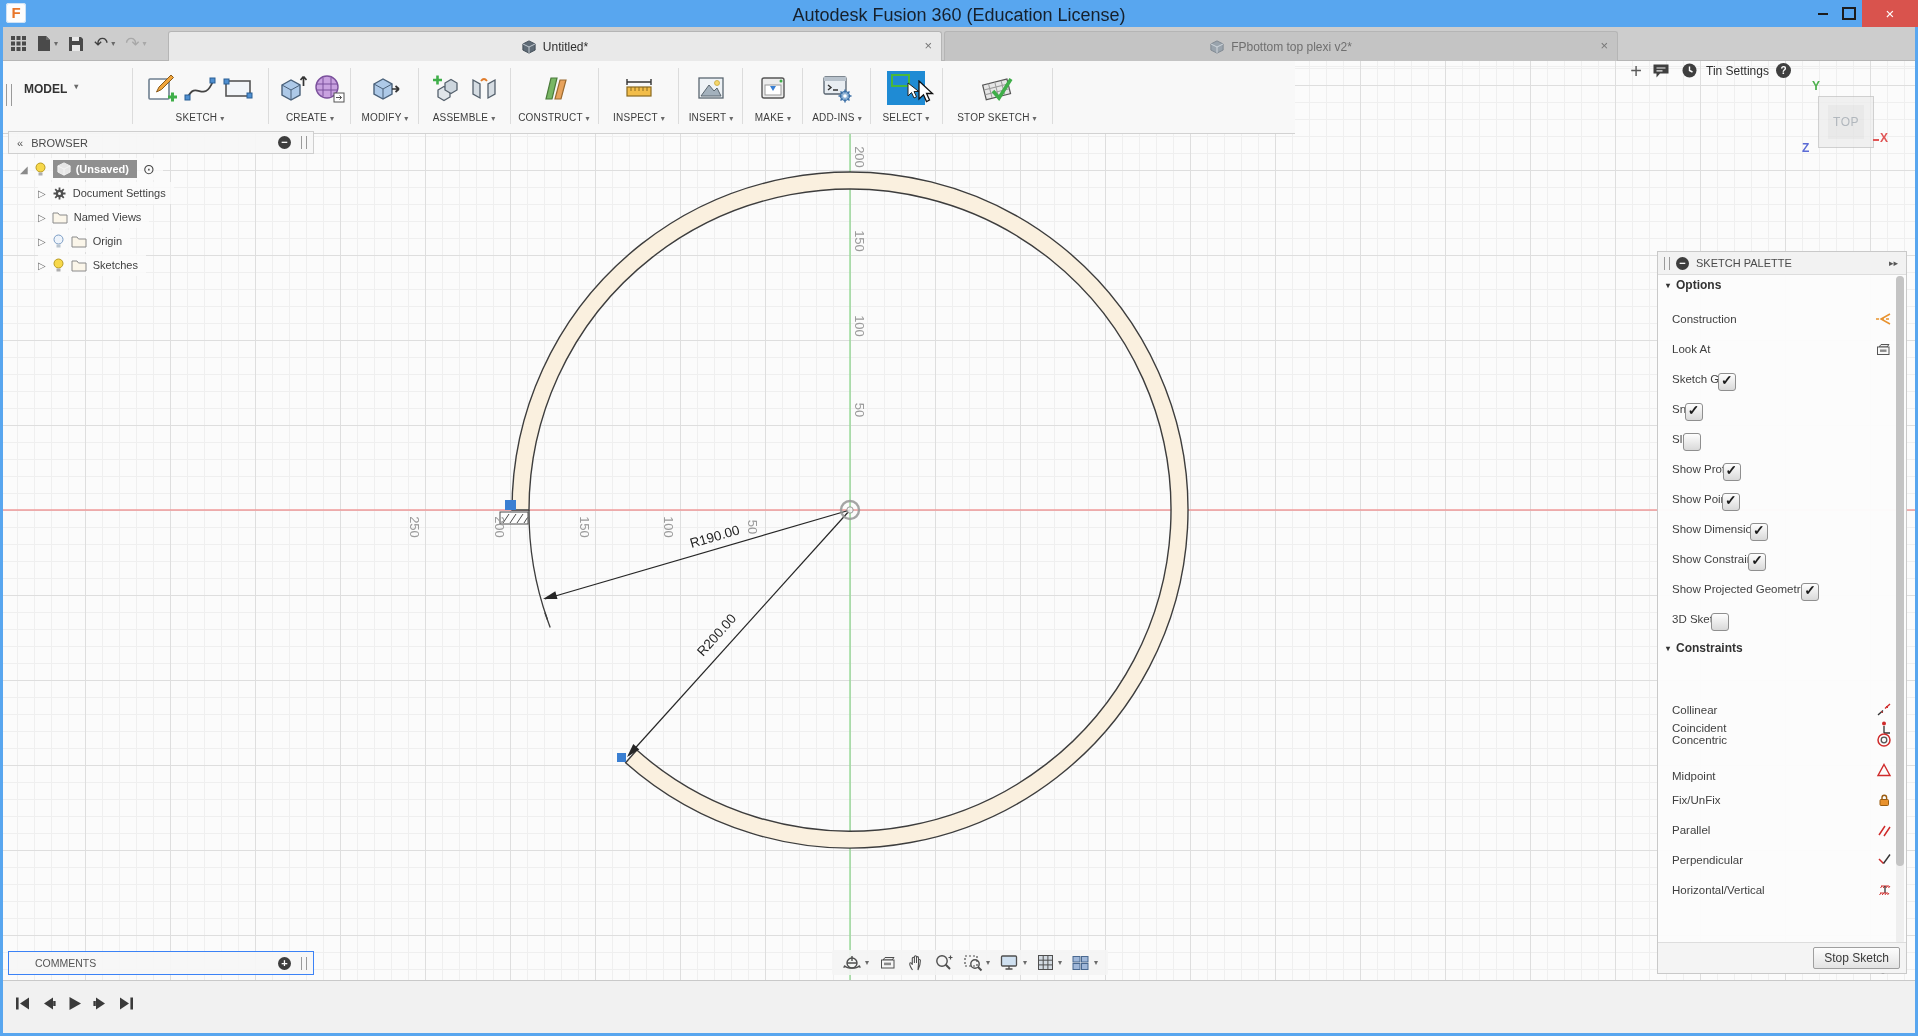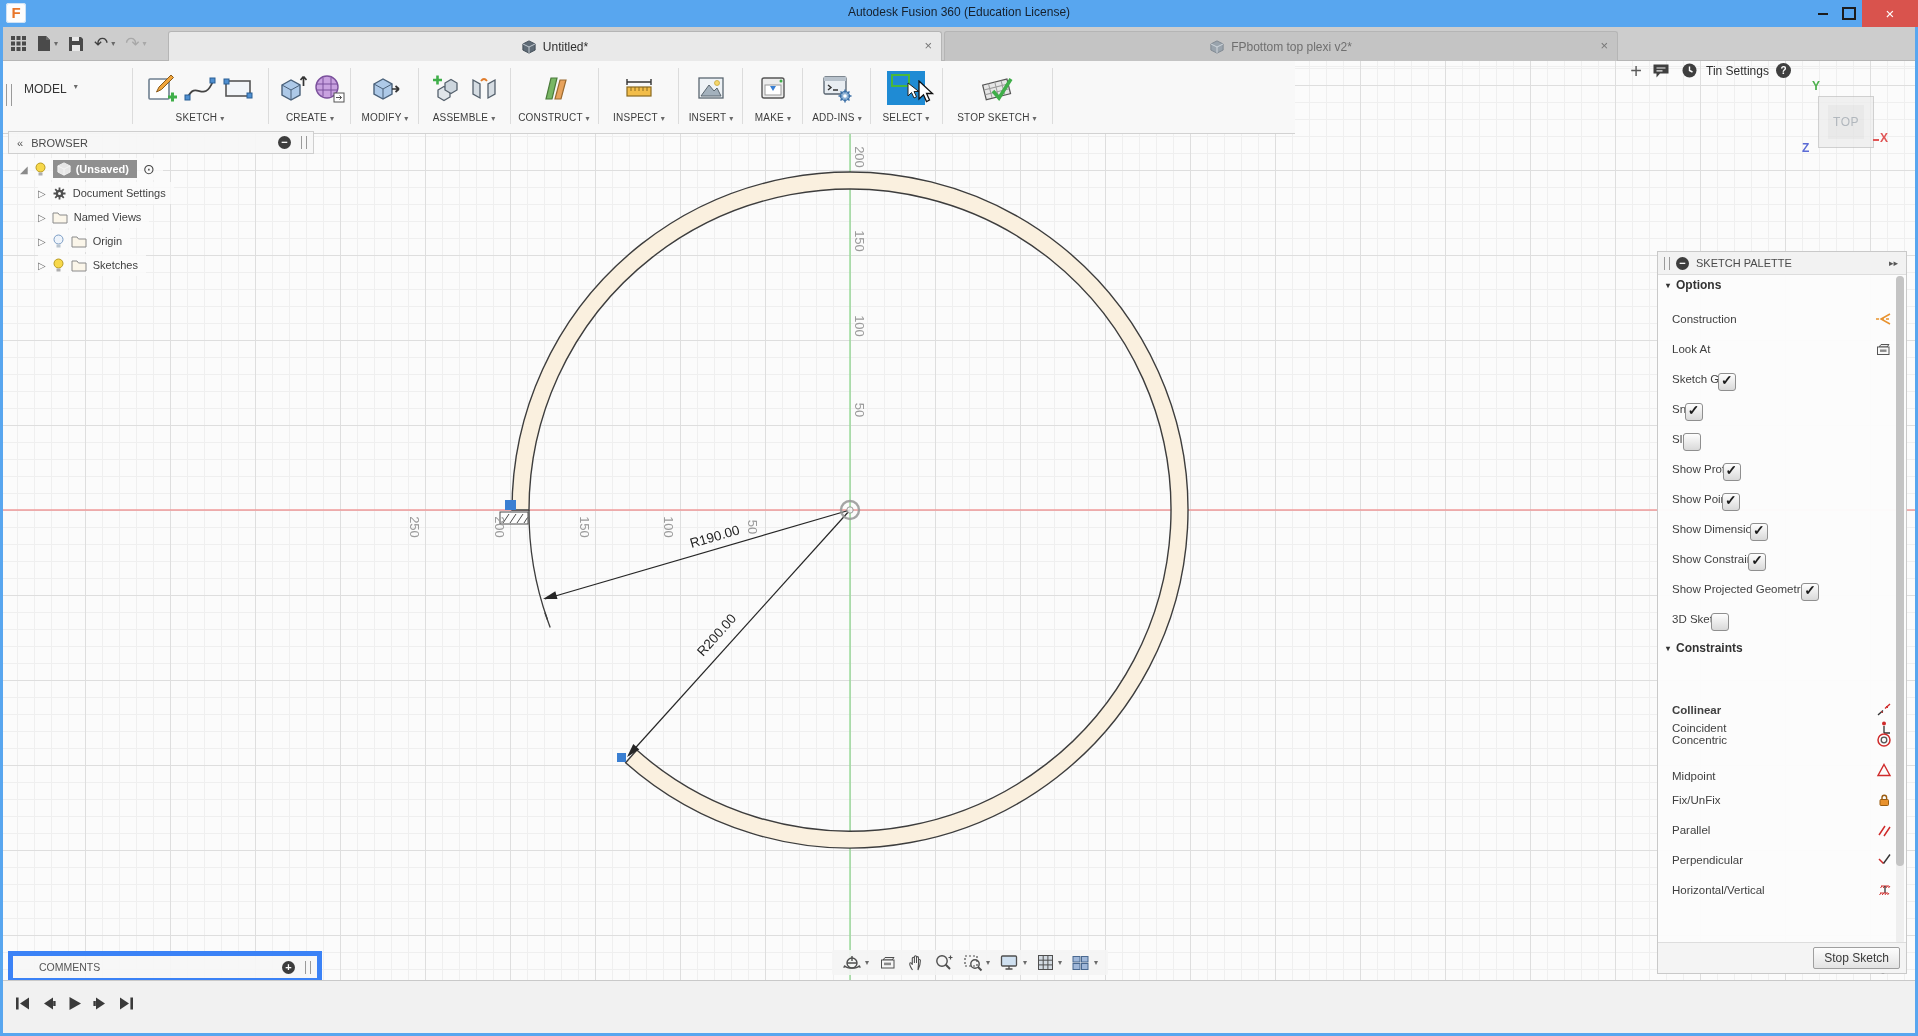--- a/index.html
+++ b/index.html
@@ -2,40 +2,40 @@
 <html><head>
 <meta charset="utf-8">
 <style>
   html,body{margin:0;padding:0;width:1918px;height:1036px;overflow:hidden;
     font-family:"Liberation Sans", sans-serif;-webkit-font-smoothing:antialiased;}
   .abs{position:absolute;}
   .app{position:relative;width:1918px;height:1036px;background:#fbfbfb;}
   svg{display:block;}
   
   .titlebar{left:0;top:0;width:1918px;height:27px;background:#58a6ef;display:flex;align-items:center;}
-  .title-text{position:absolute;left:0;right:0;top:5px;text-align:center;font-size:12px;color:#16202c;}
+  .title-text{position:absolute;left:0;right:0;top:5px;text-align:center;font-size:18px;color:#16202c;}
   .fusion-logo{position:absolute;left:6px;top:3px;width:20px;height:20px;background:#fdfdfd;border-radius:3px;
     color:#e8762a;font-weight:bold;font-size:15px;text-align:center;line-height:20px;box-shadow:0 0 0 1px #cfe2f5 inset;}
   .winbtn{position:absolute;top:0;height:27px;display:flex;align-items:center;justify-content:center;}
   
   .tabbar{left:0;top:27px;width:1918px;height:33px;background:#cdcdcd;border-bottom:1px solid #b6b6b6;}
   .qtb{position:absolute;top:0;height:33px;display:flex;align-items:center;gap:10px;padding-left:10px;color:#4a4a4a;}
   .caret{font-size:8px;color:#6a6a6a;}
   .doc-tab{position:absolute;top:4px;height:29px;display:flex;align-items:center;justify-content:center;gap:7px;
     font-size:12px;border:1px solid #b5b5b5;border-bottom:none;border-radius:3px 3px 0 0;}
   .tab-active{background:#e9e9e9;color:#2e2e2e;}
   .tab-inactive{background:#c4c4c4;color:#6f6f6f;}
   .tab-close{position:absolute;right:9px;top:6px;font-size:13px;color:#777;line-height:15px;}
   
   .ribbon{left:0;top:60px;width:1295px;height:73px;background:#f8f8f8;border-bottom:1px solid #d2d2d2;}
   .rgroup{position:absolute;top:0;height:72px;text-align:center;}
   .ricons{height:48px;display:flex;align-items:center;justify-content:center;gap:6px;padding-top:4px;}
   .rlabel{font-size:10px;color:#3c3c3c;letter-spacing:.2px;}
   .rsep{position:absolute;top:8px;width:1px;height:56px;background:#dcdcdc;}
-  .model-btn{position:absolute;left:24px;top:22px;font-size:12px;font-weight:normal;color:#333;display:flex;gap:7px;align-items:flex-start;}
+  .model-btn{position:absolute;left:24px;top:22px;font-size:12px;font-weight:bold;color:#333;display:flex;gap:7px;align-items:flex-start;}
   .grip{width:4px;border-left:1px solid #9a9a9a;border-right:1px solid #9a9a9a;height:22px;}
   
   .canvas{left:0;top:60px;width:1918px;height:920px;background-color:#fbfbfb;
     background-image:
       repeating-linear-gradient(to right,#dedede 0 1px,transparent 1px 85px),
       repeating-linear-gradient(to bottom,#dedede 0 1px,transparent 1px 85px),
       repeating-linear-gradient(to right,#efefef 0 1px,transparent 1px 17px),
       repeating-linear-gradient(to bottom,#efefef 0 1px,transparent 1px 17px);
     background-position:0 0,0 25px,0 0,0 8px;}
   
@@ -55,21 +55,21 @@
   .prow{position:absolute;left:0;width:234px;height:24px;display:flex;align-items:center;padding-left:14px;}
   .pctl{position:absolute;right:14px;top:50%;transform:translateY(-50%);}
   .ck{width:16px;height:16px;border:1px solid #8f8f8f;border-radius:3px;background:linear-gradient(#fefefe,#d9d9d9);position:relative;}
   .ck.on::after{content:"\2713";position:absolute;left:2px;top:-2px;font-size:14px;font-weight:bold;color:#1c1c1c;}
   .scrollbar{position:absolute;right:2px;top:24px;width:8px;height:668px;background:#efefef;border-radius:4px;}
   .thumb{position:absolute;left:0;top:0;width:8px;height:590px;background:#c4c4c4;border-radius:4px;}
   .pal-foot{position:absolute;left:0;right:0;bottom:0;height:30px;border-top:1px solid #ddd;background:#f4f4f4;}
   .stopbtn{position:absolute;right:6px;top:4px;padding:3px 10px;font-size:12px;color:#3a3a3a;
     background:linear-gradient(#fdfdfd,#e3e3e3);border:1px solid #9f9f9f;border-radius:2px;}
   
-  .comments{left:8px;top:951px;width:304px;height:22px;background:rgba(246,246,246,.92);border:5px solid #3b82f6;
+  .comments{left:8px;top:951px;width:304px;height:22px;background:rgba(246,246,246,.92);border:1px solid #3b82f6;
     display:flex;align-items:center;font-size:10.5px;color:#555;}
   .navbar{left:832px;top:950px;height:25px;background:rgba(244,244,244,.9);border-radius:2px;
     display:flex;align-items:center;gap:9px;padding:0 10px;}
   .timeline{left:0;top:980px;width:1918px;height:52px;background:#f1f1f1;border-top:1px solid #c9c9c9;}
   .pb{display:flex;align-items:center;gap:9px;position:absolute;left:14px;top:14px;}
   
   .vcube{left:1818px;top:96px;width:54px;height:50px;background:#ededed;border:1px solid #c2c2c2;opacity:.75;
     display:flex;align-items:center;justify-content:center;}
   .vcube-inner{width:36px;height:34px;background:#e4e4e4;display:flex;align-items:center;justify-content:center;
     font-size:12px;color:#9aa2aa;letter-spacing:.5px;}
@@ -563,21 +563,21 @@
 
     <div class="prow" style="top:416px;margin-top:48px;">
       <span>Coincident</span>
       <span class="pctl">
           <svg width="16" height="16" viewBox="0 0 16 16">
             <circle cx="8" cy="3.5" r="2" fill="#cf2b2b"></circle>
             <path d="M8 6 v7 M8 13 h6" stroke="#333" stroke-width="1.3" fill="none"></path>
           </svg>
         </span>
     </div>
-    <div class="prow" style="top:446px;font-weight:bold;">
+    <div class="prow" style="top:446px;">
       <span>Collinear</span>
       <span class="pctl">
           <svg width="16" height="16" viewBox="0 0 16 16">
             <path d="M2 13 L7 8.5" stroke="#333" stroke-width="1.4"></path>
             <path d="M9 6.5 L14 2" stroke="#cf2b2b" stroke-width="1.4"></path>
             <path d="M5 9 l2 2 M10 4 l2 2" stroke="#cf2b2b" stroke-width="1"></path>
           </svg>
         </span>
     </div>
     <div class="prow" style="top:476px;">

